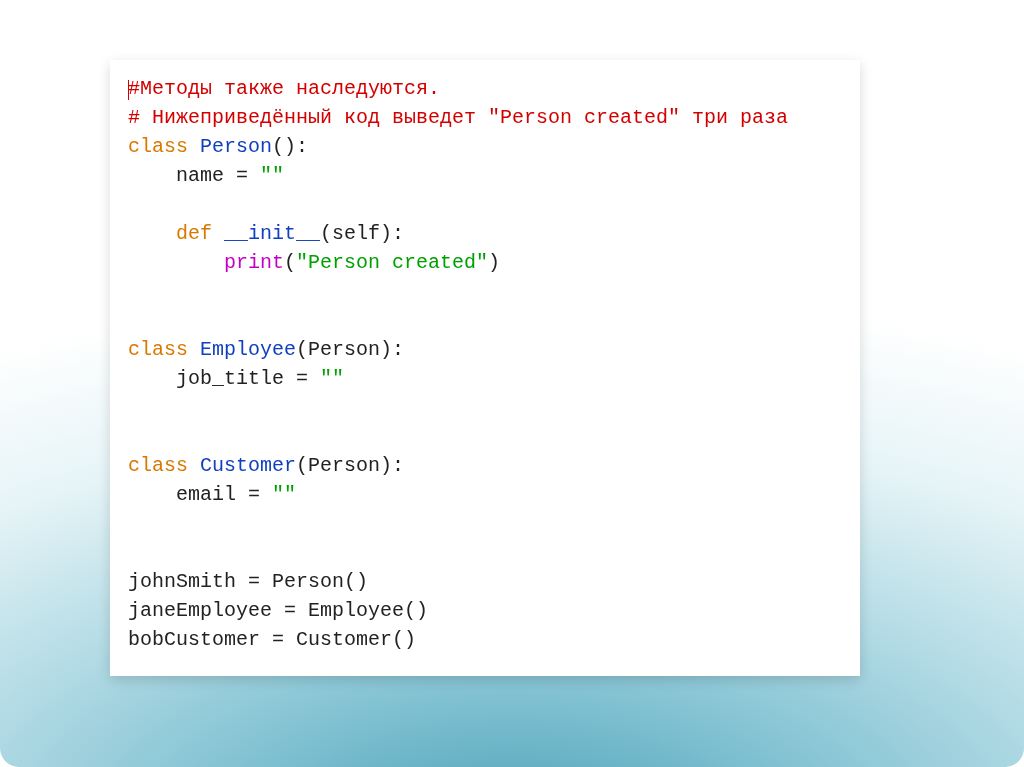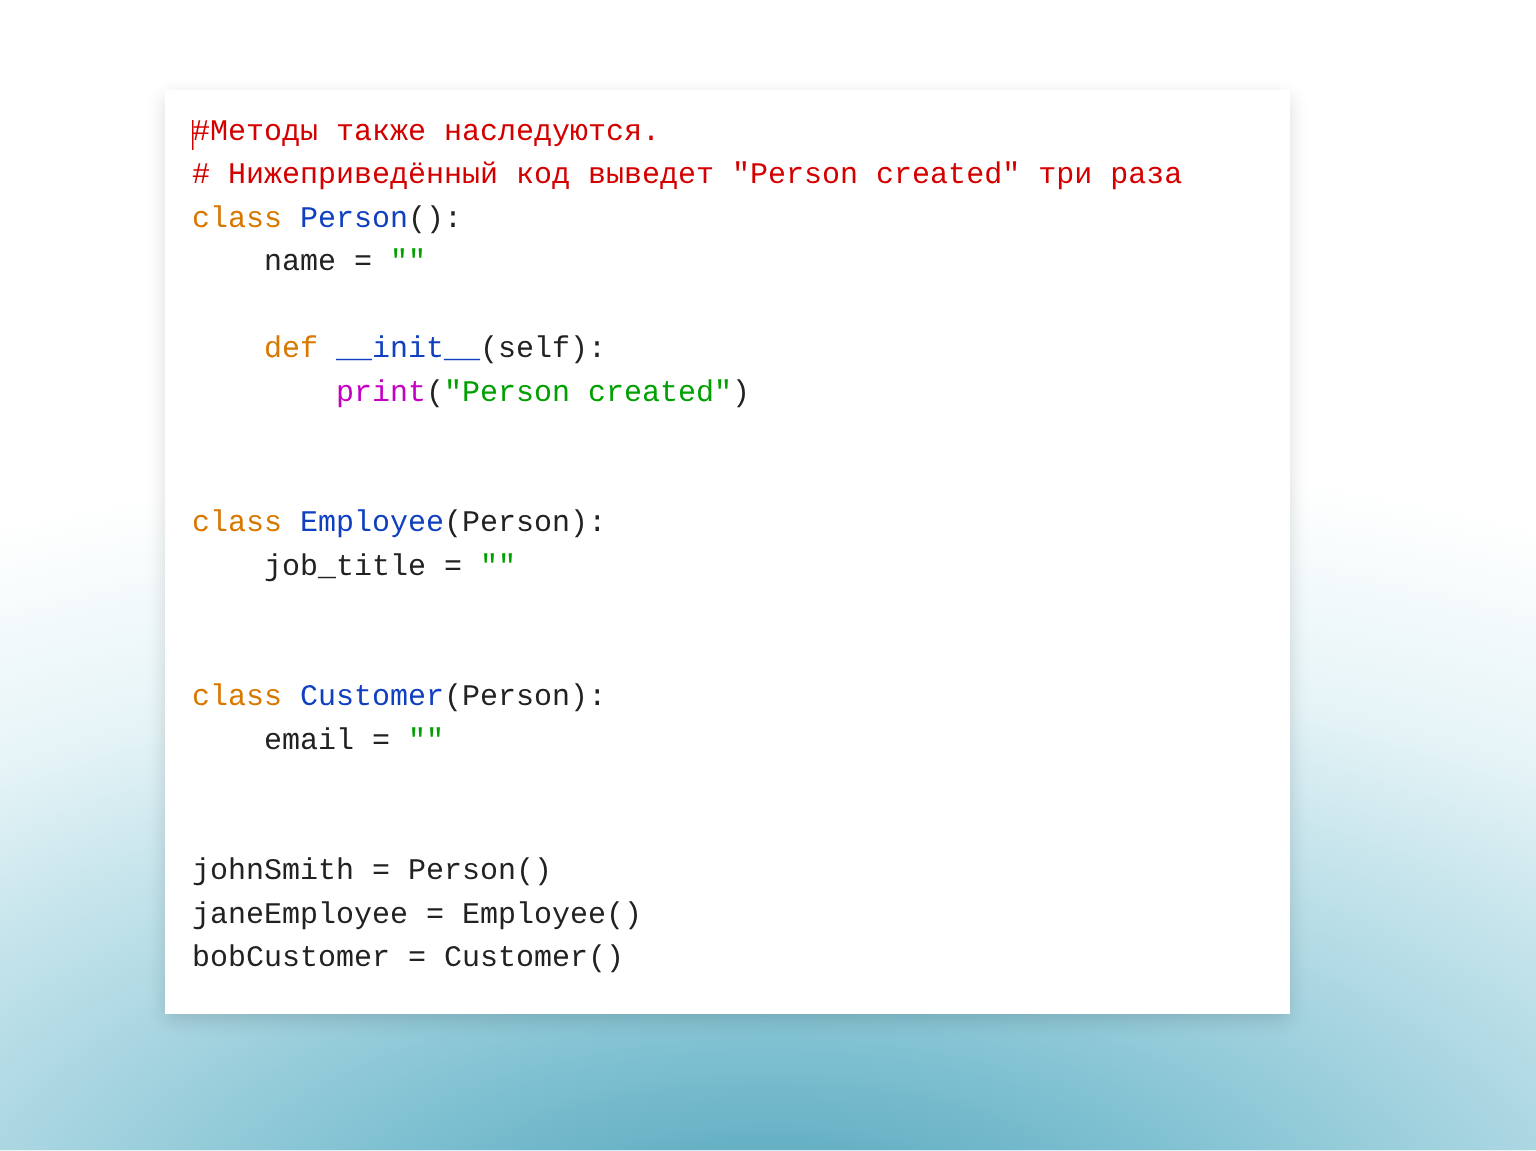--- a/index.html
+++ b/index.html
@@ -13,20 +13,21 @@
   .slide-bg {
     width: 1024px;
     height: 767px;
     background: radial-gradient(ellipse 140% 90% at 50% 110%,
                 #4a9db5 0%,
                 #7cbfd0 20%,
                 #b3dbe5 40%,
                 #e6f4f7 60%,
                 #ffffff 80%);
     position: relative;
+    border-radius: 19px;
   }
   .code-card {
     position: absolute;
     left: 110px;
     top: 60px;
     width: 750px;
     background: #ffffff;
     box-shadow: 0 4px 12px rgba(0,0,0,0.15);
     padding: 14px 18px 22px 18px;
     box-sizing: border-box;

